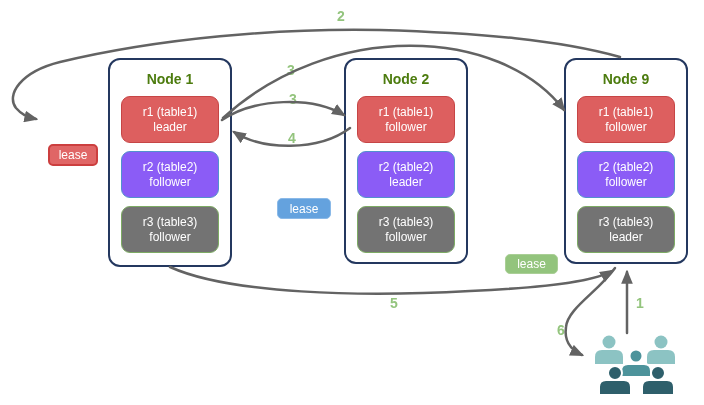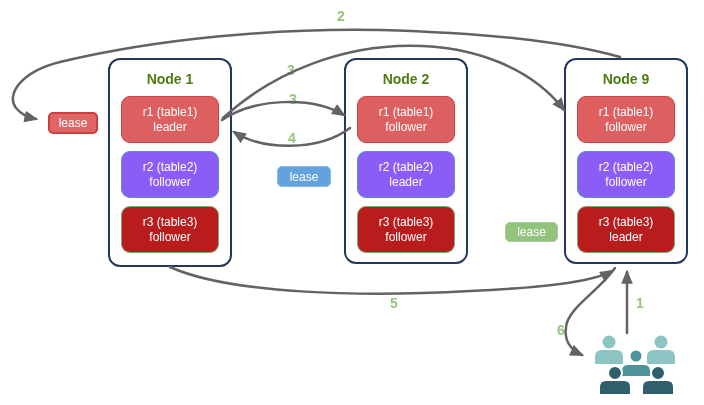--- a/index.html
+++ b/index.html
@@ -41,35 +41,36 @@
     flex-direction: column;
     align-items: center;
     justify-content: center;
     color: #ffffff;
     font-size: 12px;
     line-height: 15px;
     text-align: center;
   }
   .replica-red   { background: #dd5f5f; border: 1.5px solid #c64545; }
   .replica-blue  { background: #8b5cf6; border: 1.5px solid #5391cd; }
-  .replica-green { background: #b91c1c; border: 1.5px solid #7dab64; }
+  .replica-green { background: #737373; border: 1.5px solid #7dab64; }
 
   #node1 { left: 108px; top: 58px; height: 209px; }
   #node2 { left: 344px; top: 58px; height: 206px; }
   #node3 { left: 564px; top: 58px; height: 206px; }
 
   
   .lease {
     position: absolute;
     display: flex;
     align-items: center;
     justify-content: center;
     border-radius: 5px;
     color: #ffffff;
     font-size: 12px;
+    margin-top: 32px;
   }
   #lease-red   { left: 48px;  top: 112px; width: 50px; height: 22px;
                  background: #e06666; border: 2px solid #cc3f3f; }
   #lease-blue  { left: 277px; top: 166px; width: 54px; height: 21px;
                  background: #64a2de; border: 1.5px solid #8ab9e8; }
   #lease-green { left: 505px; top: 222px; width: 53px; height: 20px;
                  background: #93c47d; border: 1.5px solid #aacf96; }
 
   
   .step {

